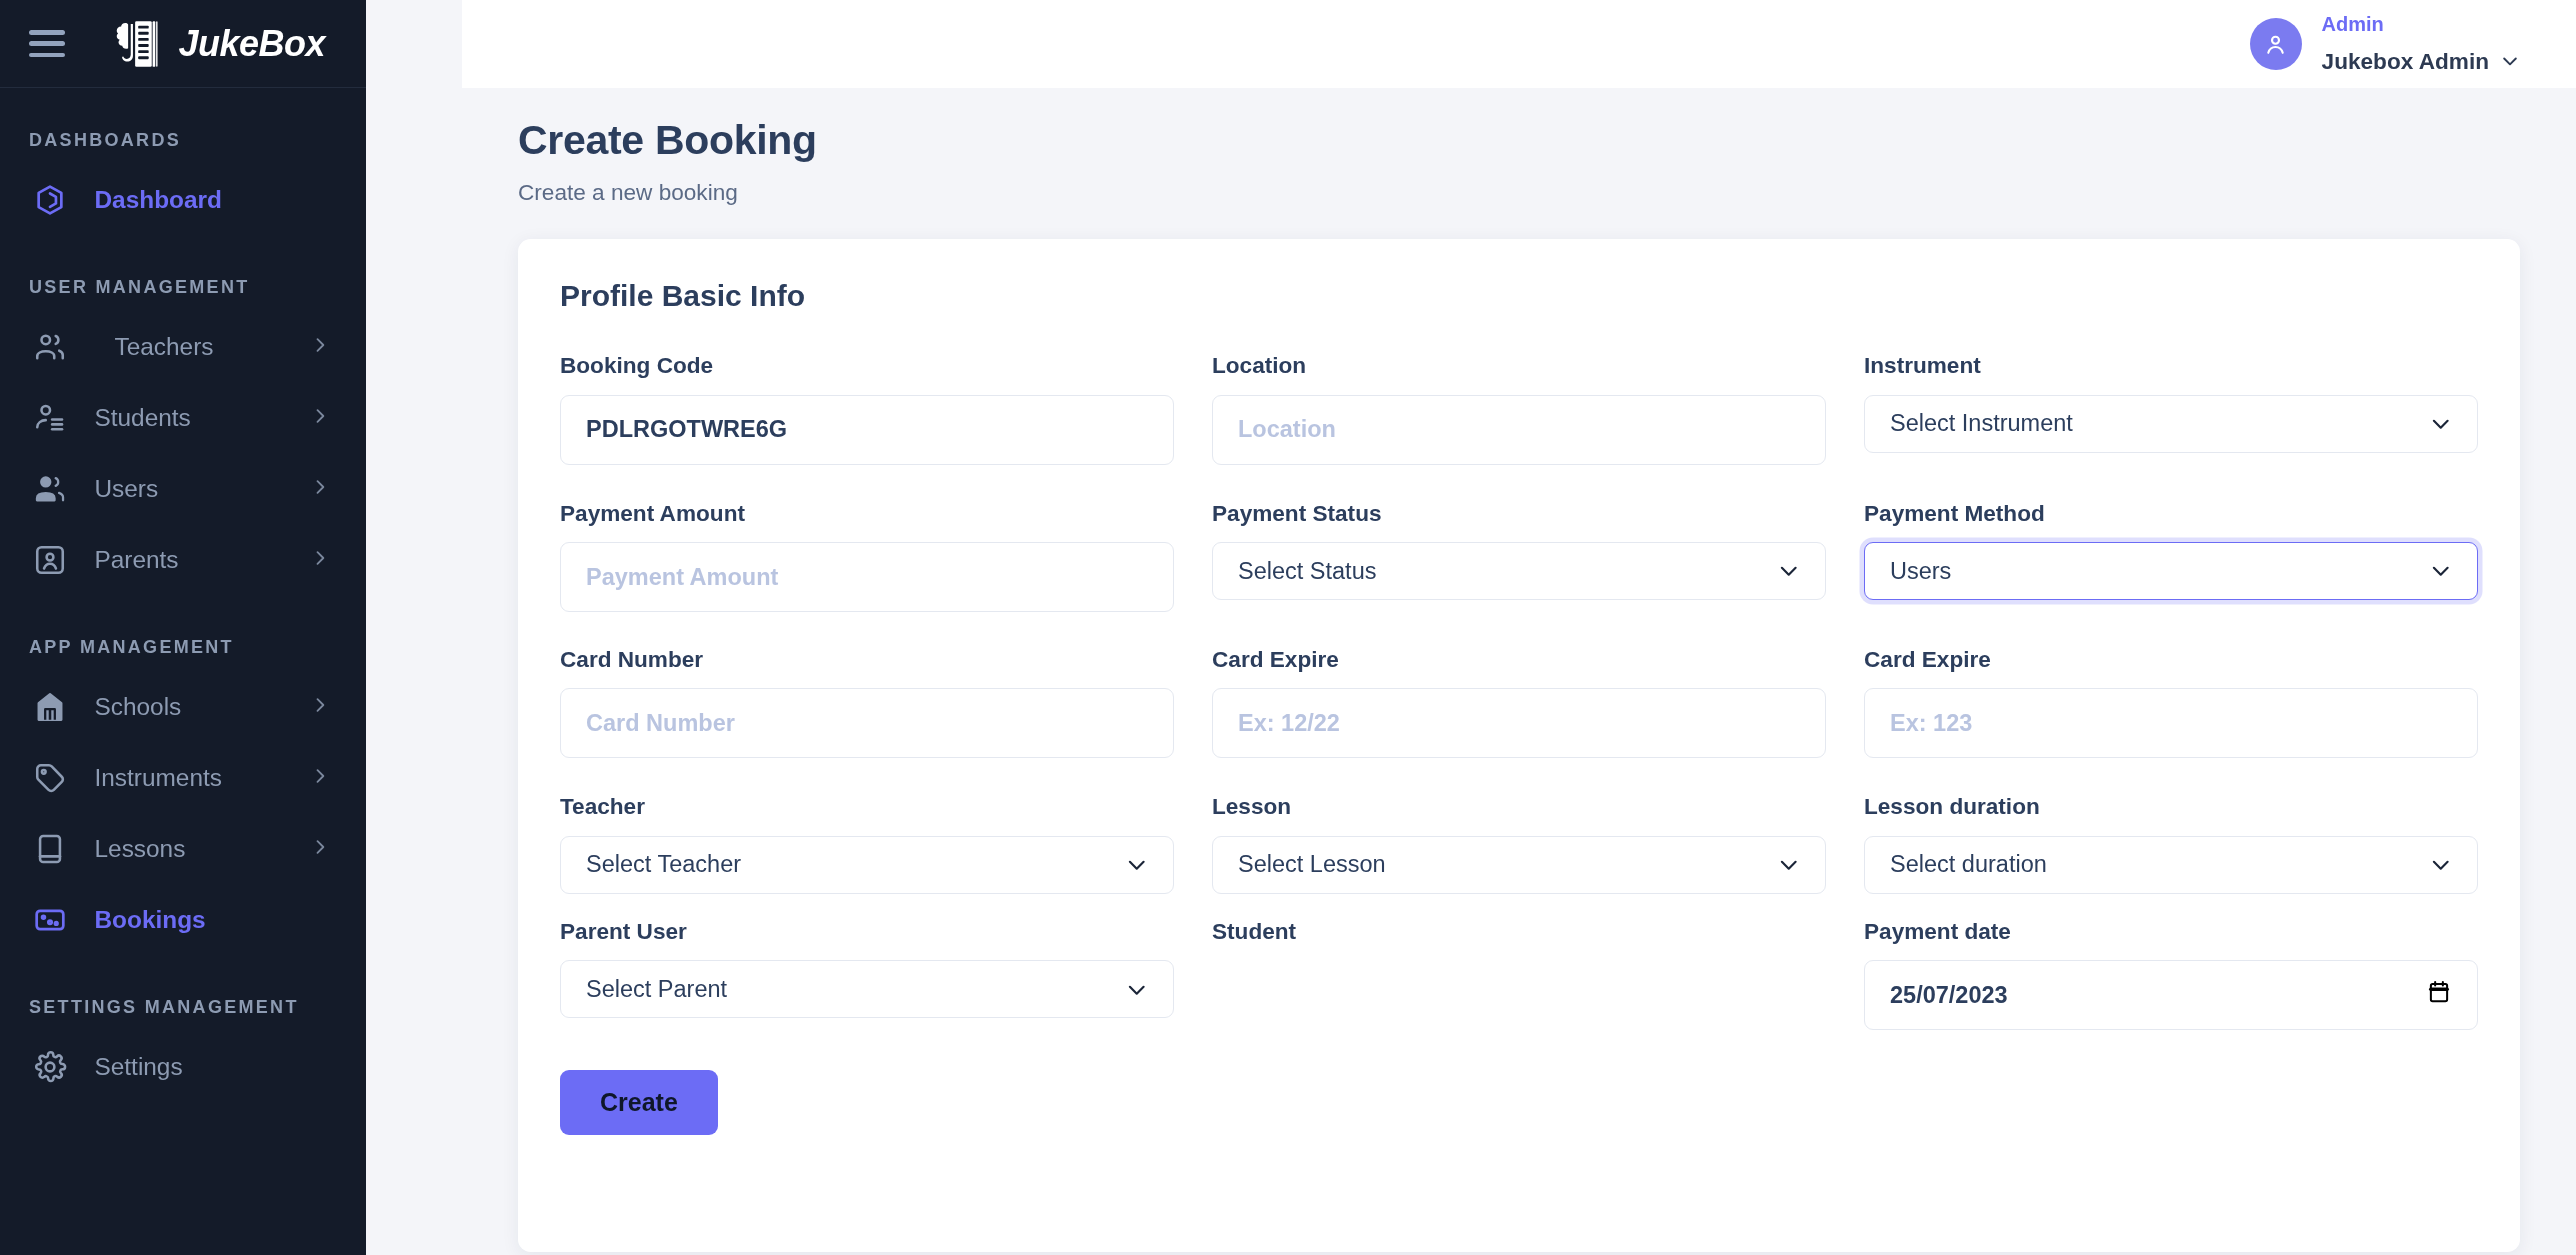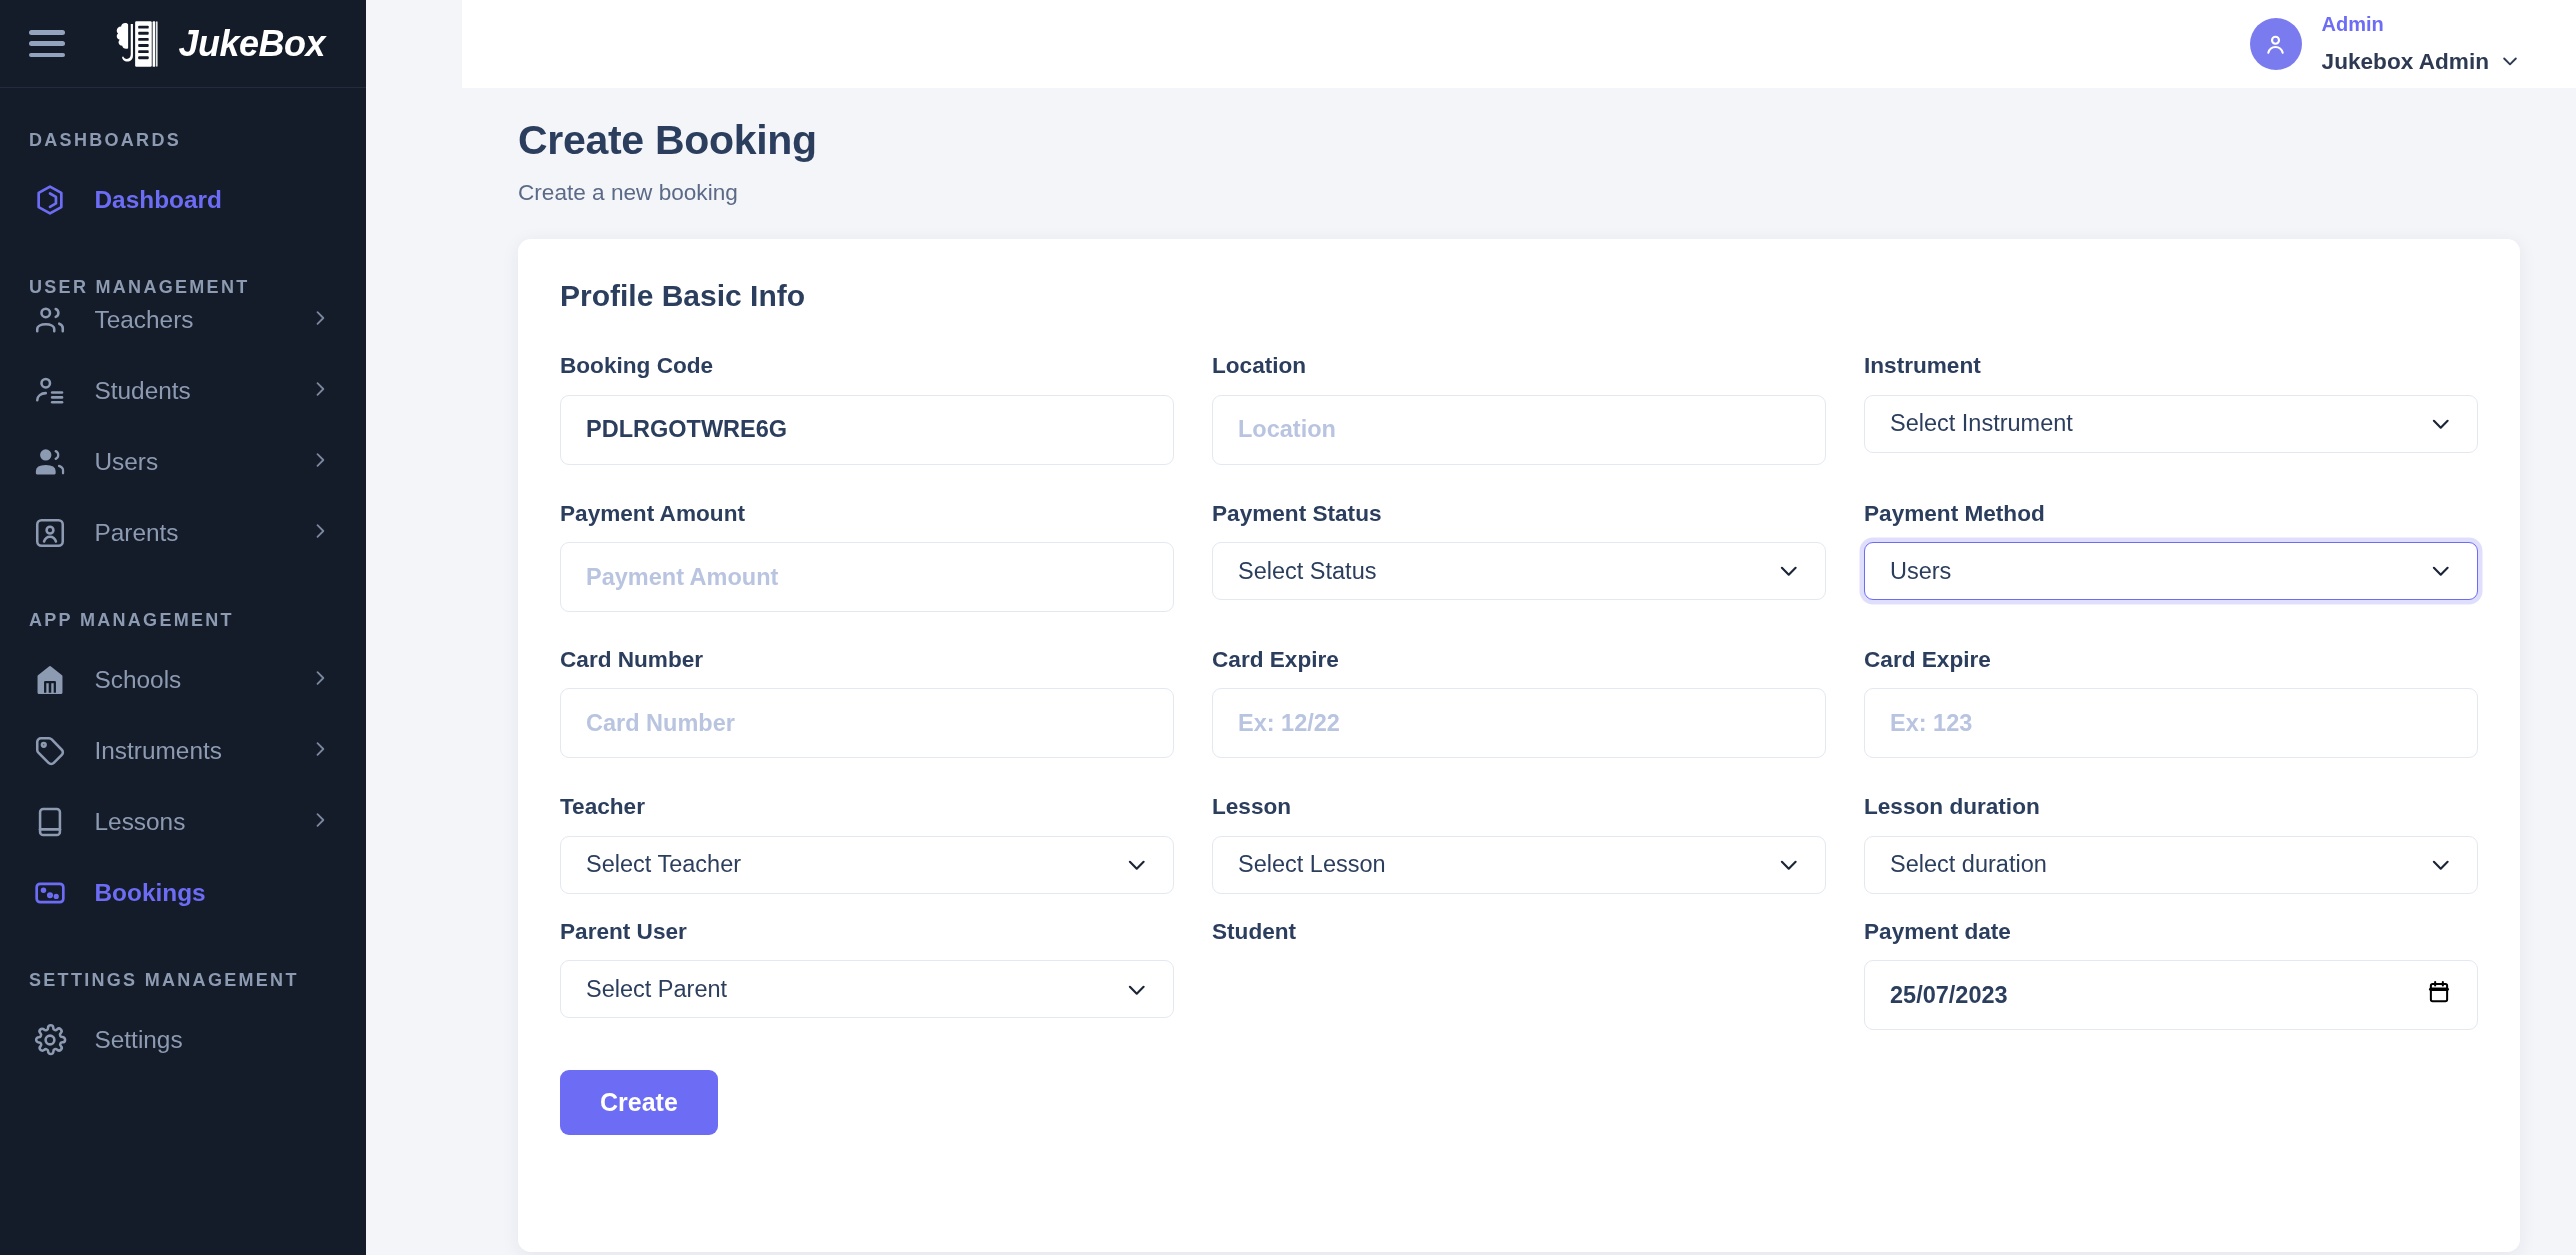--- a/index.html
+++ b/index.html
@@ -140,21 +140,21 @@
   .cal-ico { position: absolute; right: 27px; top: 50%; transform: translateY(-50%); }
 
   .row-gap-a { margin-bottom: 36px; }
   .row-gap-b { margin-bottom: 35px; }
   .row-gap-c { margin-bottom: 36px; }
   .row-gap-d { margin-bottom: 25px; }
   .row-gap-e { margin-bottom: 40px; }
 
   #create-button {
     display: inline-flex; align-items: center; justify-content: center;
-    background: #6c6cf5; color: #ffffff;
+    background: #6c6cf5; color: #0f172a;
     font-size: 25px; font-weight: 700;
     border: none; border-radius: 9px;
     height: 65px; padding: 0 40px;
     cursor: pointer;
     font-family: "Liberation Sans", sans-serif;
   }
 </style>
 </head>
 <body>
 
@@ -194,21 +194,21 @@
       <svg width="34" height="34" viewBox="0 0 24 24" fill="none" stroke-width="1.9" stroke-linecap="round" stroke-linejoin="round">
         <path d="M12 2.6 20 7v10l-8 4.4L4 17V7z"></path>
         <path d="M12 7.4 16.2 9.8v4.6L12 16.8"></path>
       </svg>
     </span>
     <span class="nav-label">Dashboard</span>
   </a>
 
   <div class="nav-section-title" style="margin-top:56px;">USER MANAGEMENT</div>
 
-  <a class="nav-item" style="">
+  <a class="nav-item" style="margin-top:27px;gap:20px;">
     <span class="nav-ico">
       <svg width="34" height="34" viewBox="0 0 24 24" fill="none" stroke-width="1.8" stroke-linecap="round" stroke-linejoin="round">
         <circle cx="9" cy="7" r="3"></circle>
         <path d="M3 20v-1.5C3 16.2 5.7 15 9 15s6 1.2 6 3.5V20"></path>
         <path d="M16 4.2a3 3 0 0 1 0 5.6"></path>
           <path d="M18.5 14.6c1.6.6 2.5 1.7 2.5 3.1V20"></path>
       </svg>
     </span>
     <span class="nav-label">Teachers</span>
     <span class="nav-caret">

